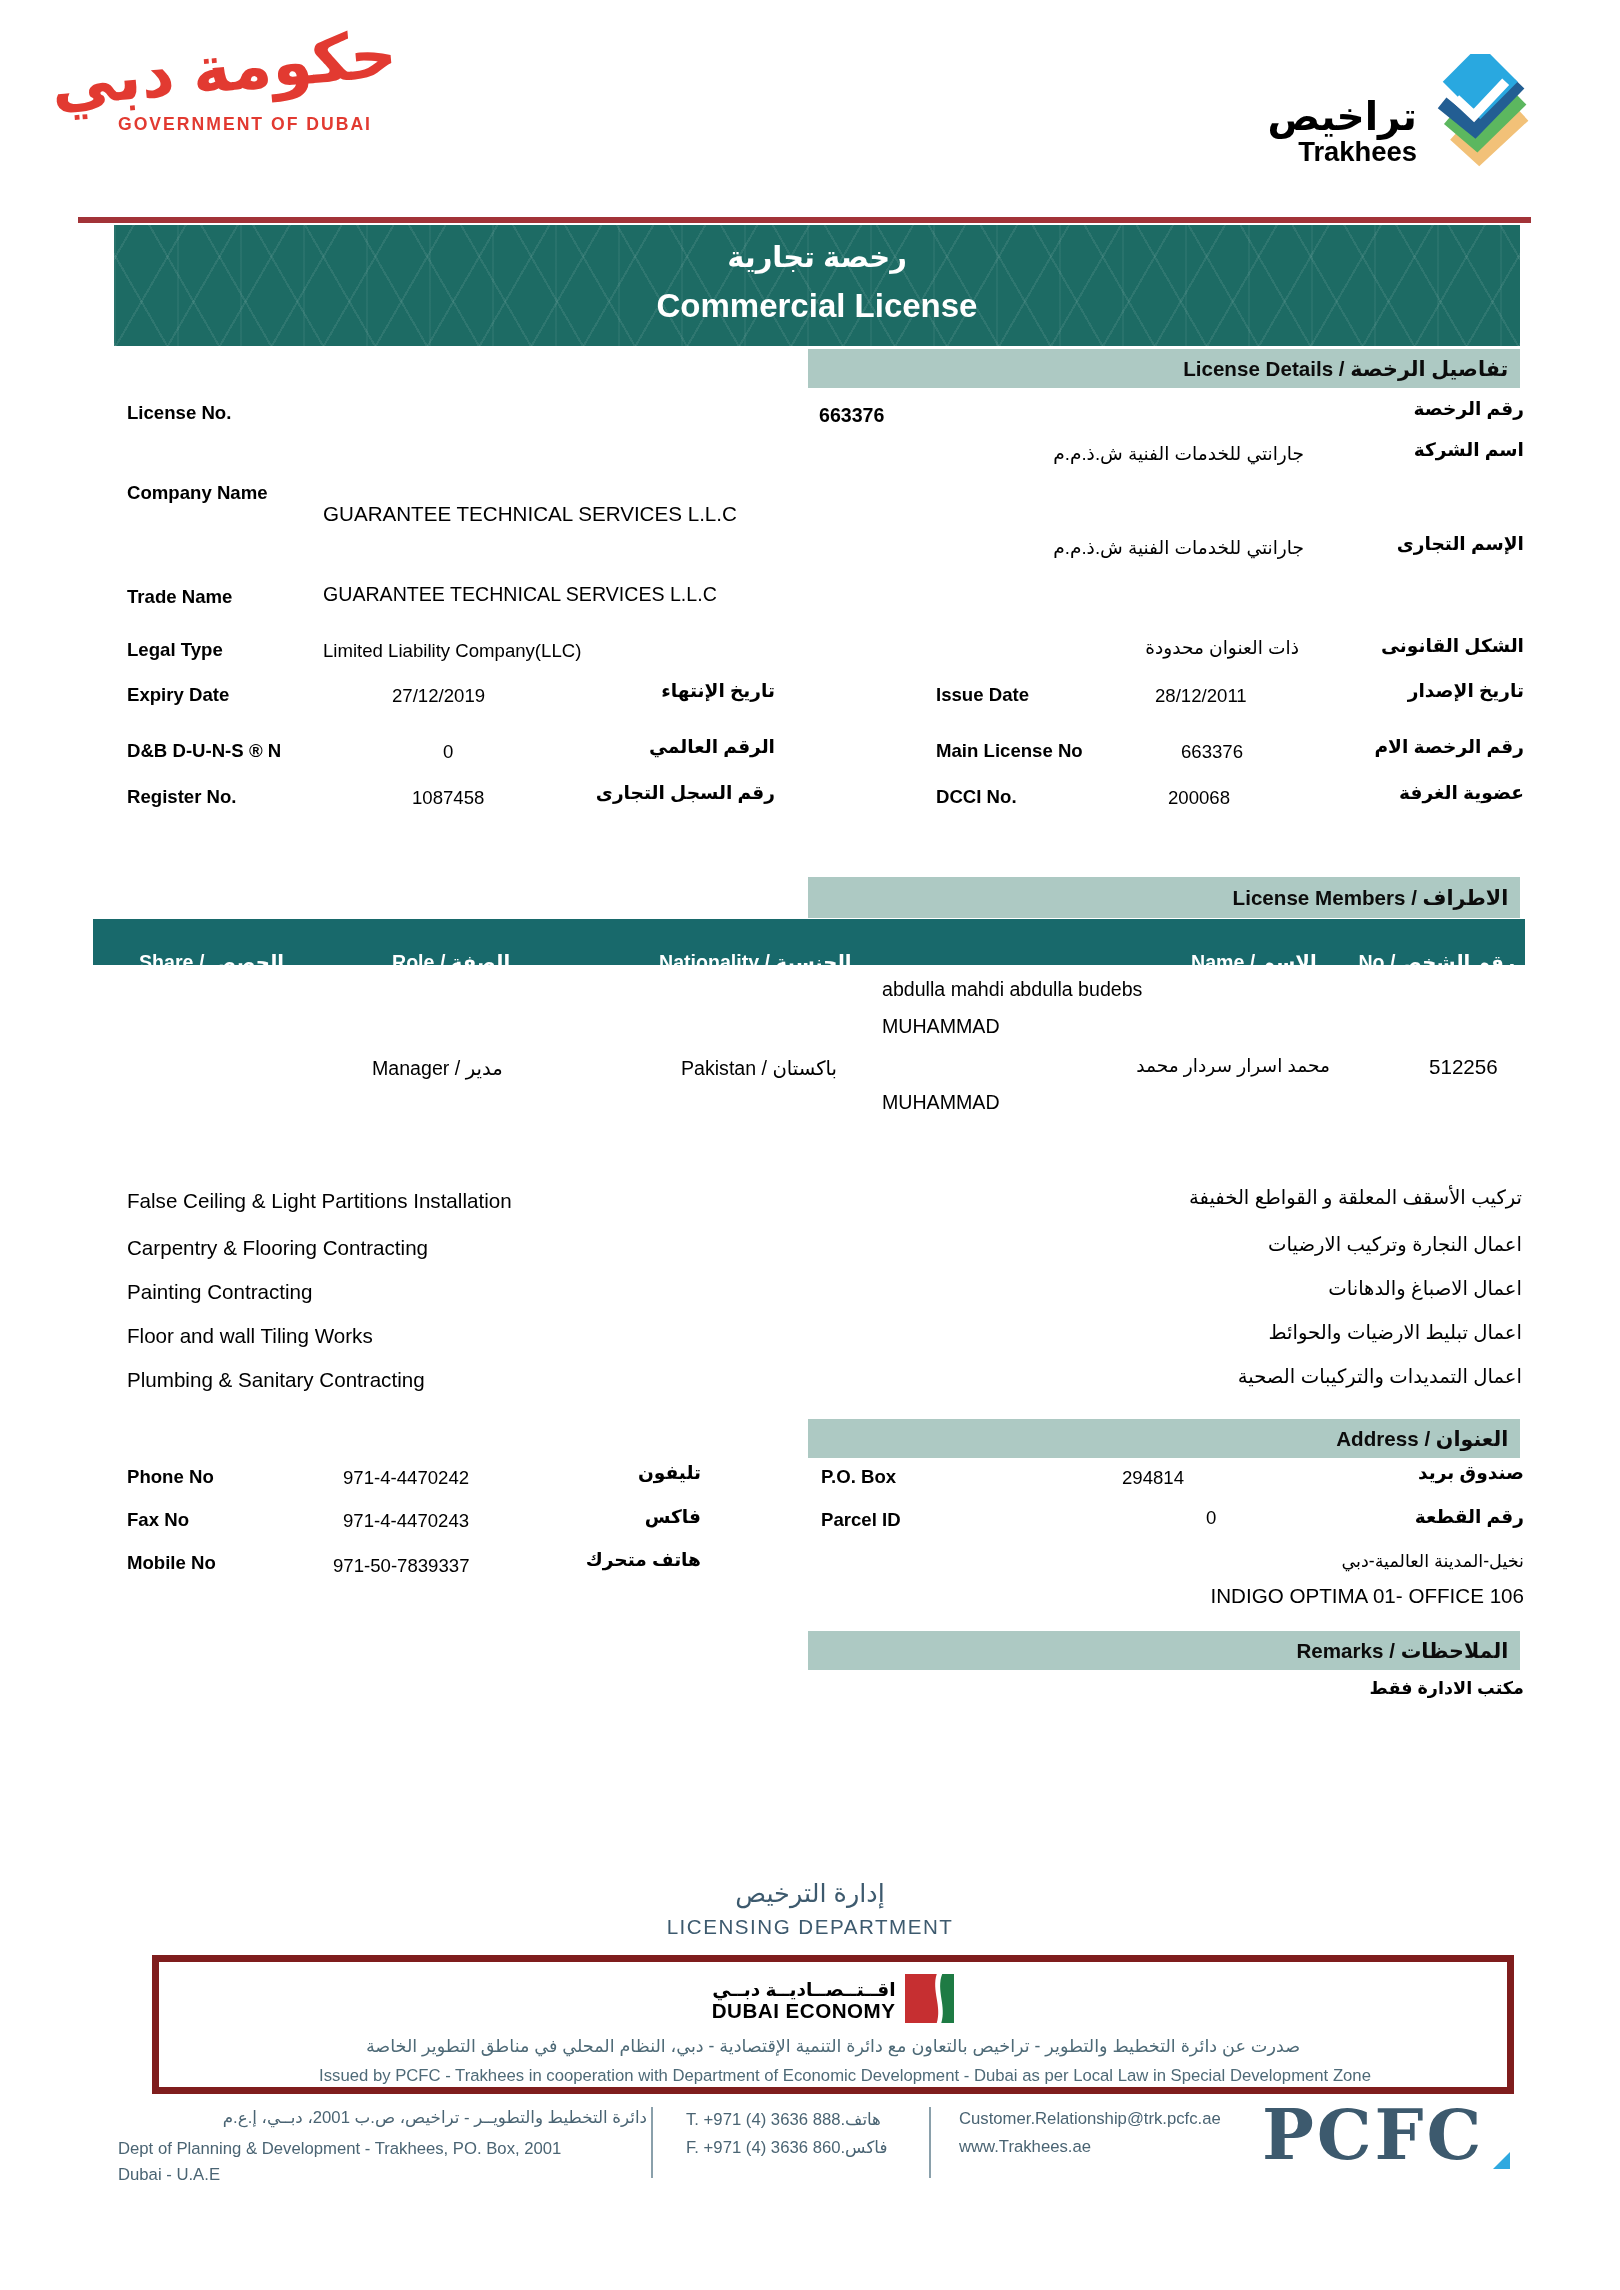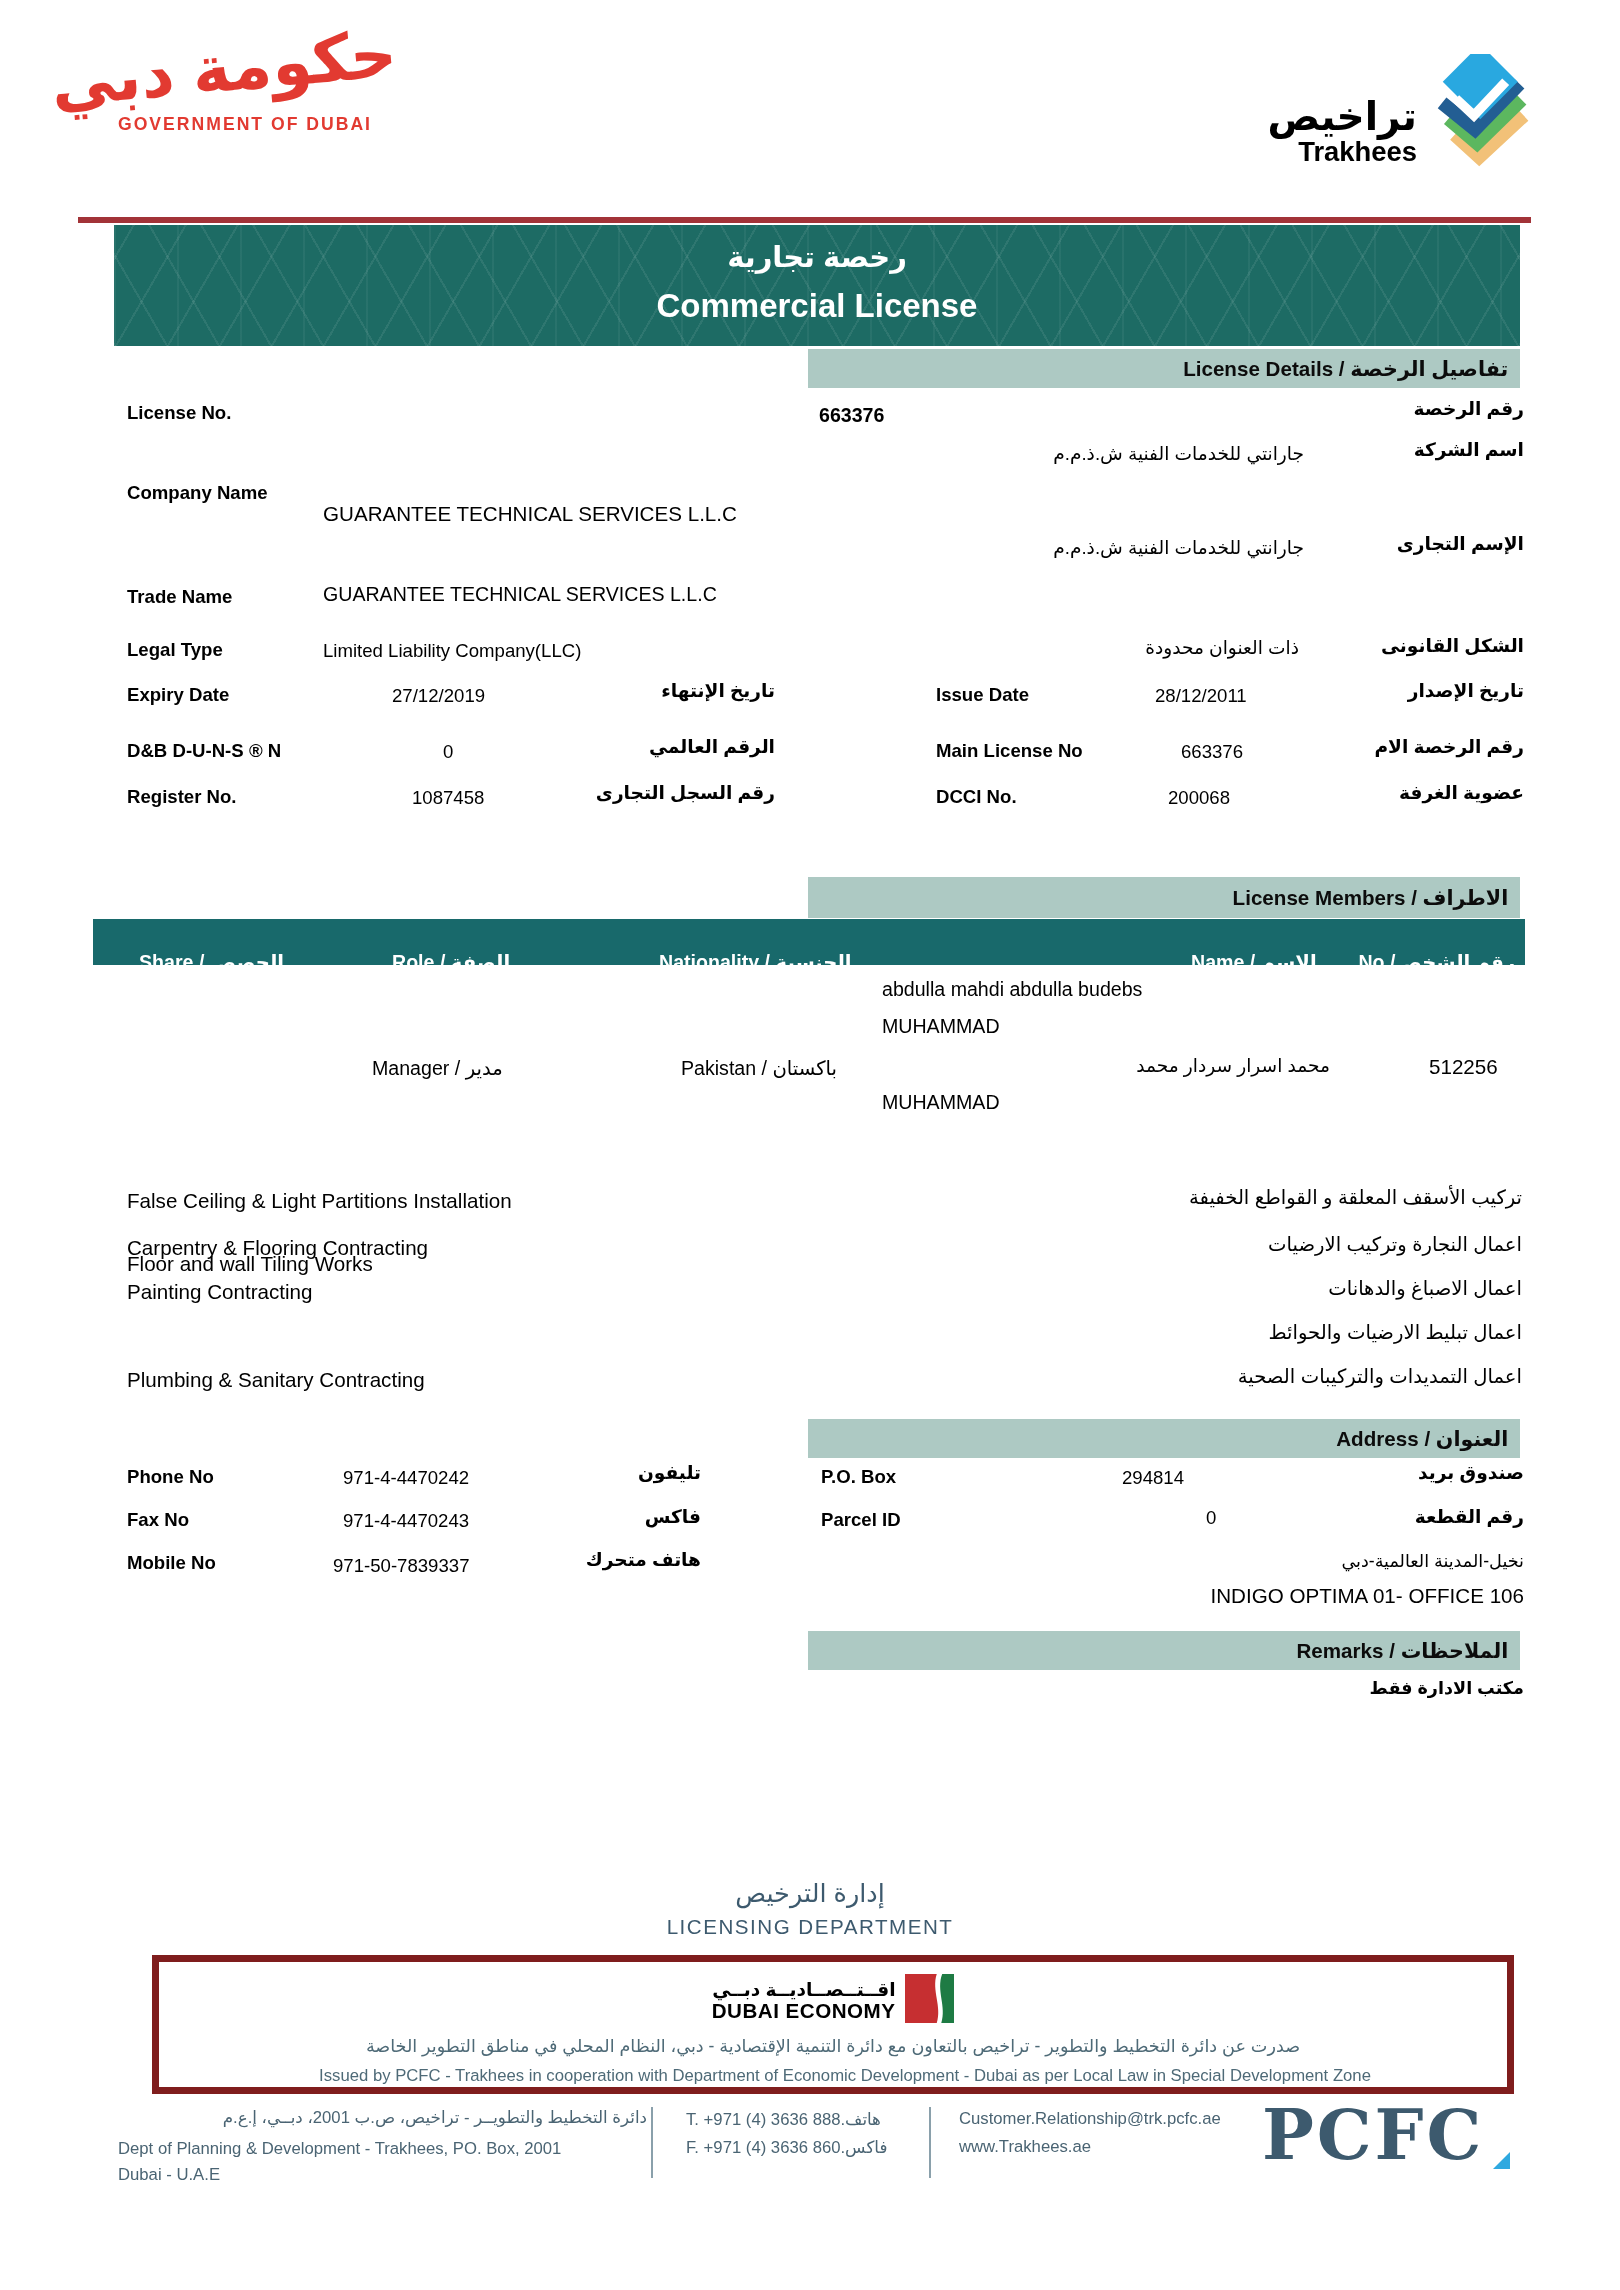--- a/index.html
+++ b/index.html
@@ -172,21 +172,21 @@
     <span class="abs val" style="left:882px;top:1091px;font-size:19.6px;">MUHAMMAD</span>
   </div>
 
 
   <span class="abs en-name" style="left:127px;top:1189px;">False Ceiling &amp; Light Partitions Installation</span>
   <span class="abs arv" style="right:98px;top:1186px;font-size:19.6px;">تركيب الأسقف المعلقة و القواطع الخفيفة</span>
   <span class="abs en-name" style="left:127px;top:1236px;">Carpentry &amp; Flooring Contracting</span>
   <span class="abs arv" style="right:98px;top:1233px;font-size:19.6px;">اعمال النجارة وتركيب الارضيات</span>
   <span class="abs en-name" style="left:127px;top:1280px;">Painting Contracting</span>
   <span class="abs arv" style="right:98px;top:1277px;font-size:19.6px;">اعمال الاصباغ والدهانات</span>
-  <span class="abs en-name" style="left:127px;top:1252px;">Floor and wall Tiling Works</span>
+  <span class="abs en-name" style="left:127px;top:1324px;">Floor and wall Tiling Works</span>
   <span class="abs arv" style="right:98px;top:1321px;font-size:19.6px;">اعمال تبليط الارضيات والحوائط</span>
   <span class="abs en-name" style="left:127px;top:1368px;">Plumbing &amp; Sanitary Contracting</span>
   <span class="abs arv" style="right:98px;top:1365px;font-size:19.6px;">اعمال التمديدات والتركيبات الصحية</span>
 
   <div class="secbar" style="top:1419px;">Address / العنوان</div>
 
   <span class="abs lbl" style="left:127px;top:1466px;">Phone No</span>
   <span class="abs val" style="left:343px;top:1467px;">971-4-4470242</span>
   <span class="abs arl" style="right:919px;top:1462px;">تليفون</span>
   <span class="abs lbl" style="left:821px;top:1466px;">P.O. Box</span>

